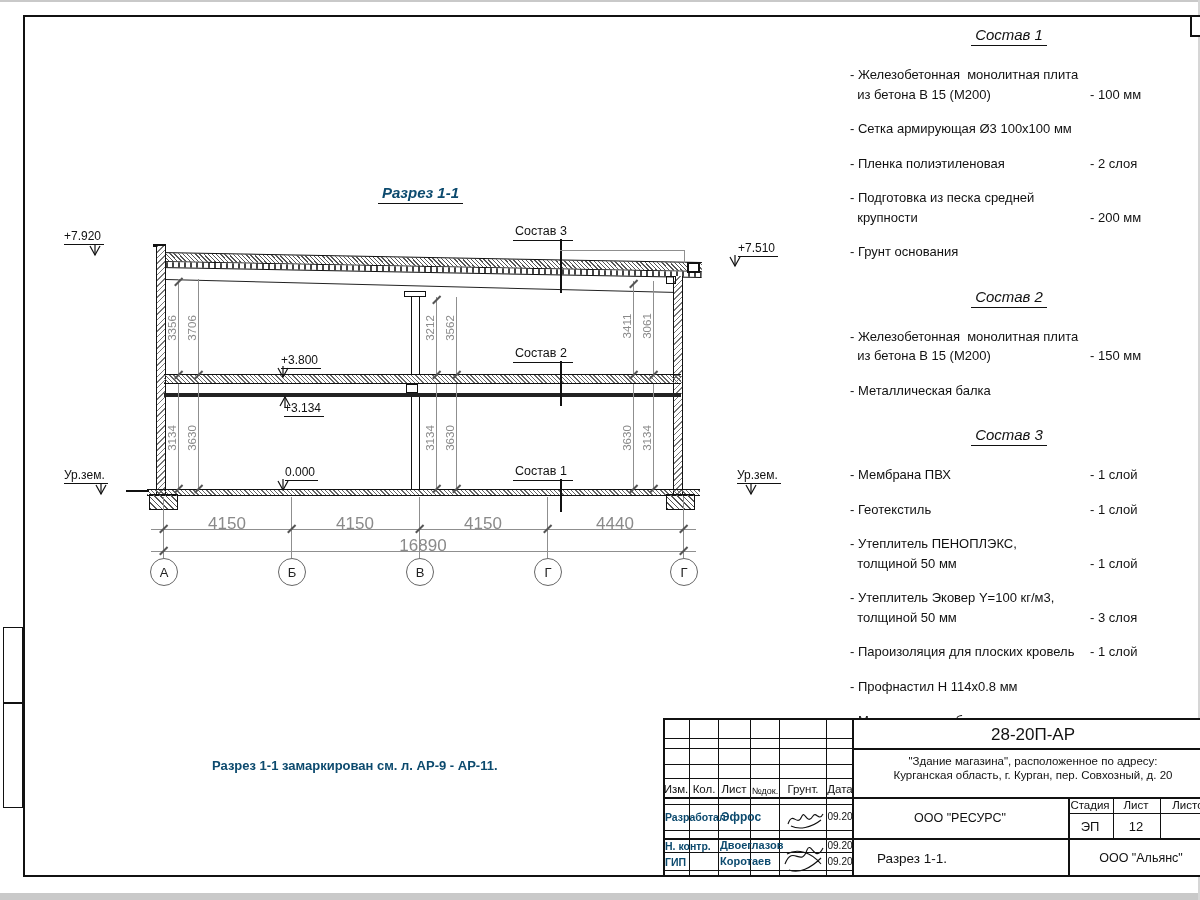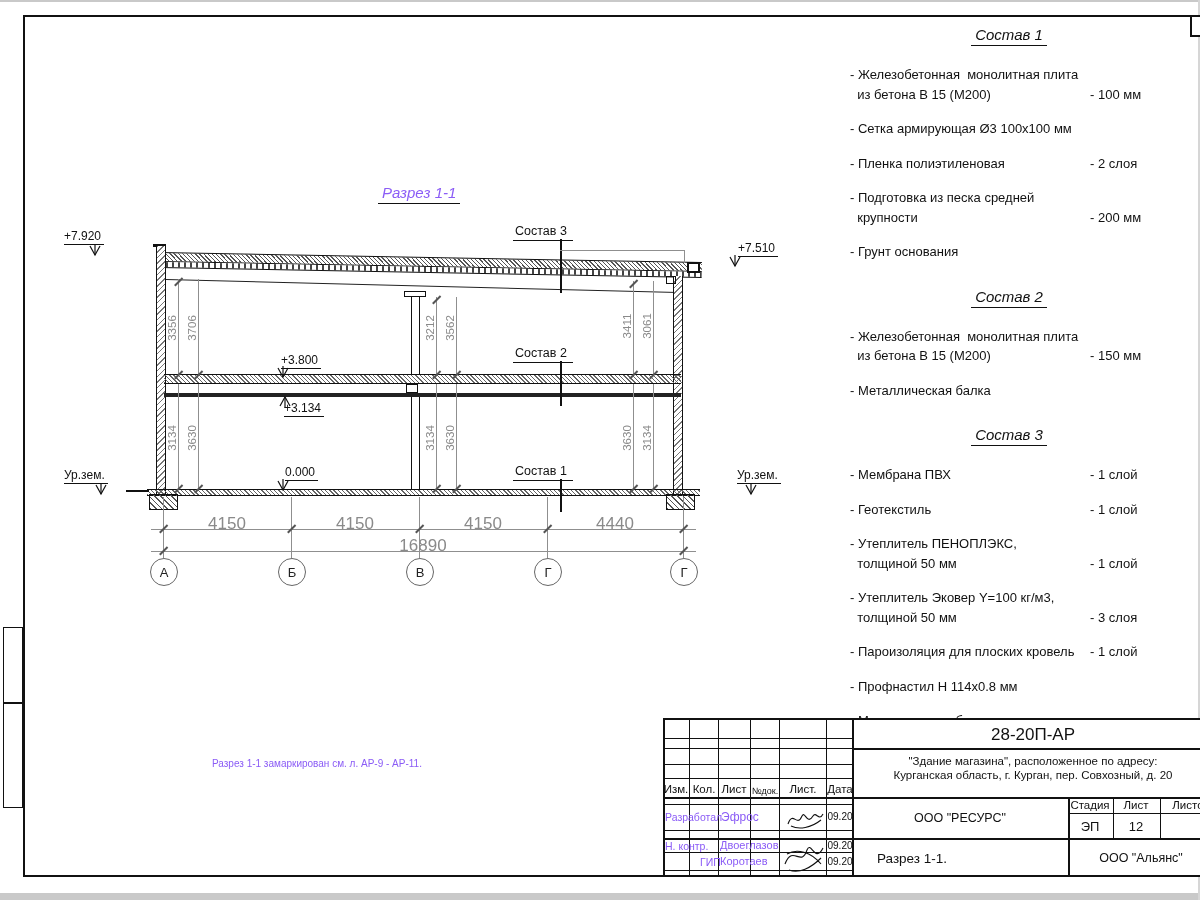--- a/index.html
+++ b/index.html
@@ -1,19 +1,19 @@
 <!DOCTYPE html>
 <html><head>
 <meta charset="utf-8">
 <style>
   html,body{margin:0;padding:0;background:#fff;}
   #sheet{position:relative;width:1200px;height:900px;background:#fff;overflow:hidden;
          font-family:"Liberation Sans",sans-serif;color:#111;}
   .abs{position:absolute;}
-  .t{position:absolute;white-space:nowrap;color:#8b5cf6;}
+  .t{position:absolute;white-space:nowrap;color:#0c4a6e;font-weight:bold;}
   .it{font-style:italic;}
   .gl{position:absolute;background:#8f8f8f;}      
   .bl{position:absolute;background:#111;}          
   .vd{position:absolute;width:70px;margin-left:-35px;text-align:center;
       transform:rotate(-90deg);font-size:11.5px;color:#8a8a8a;}
   .dimtxt{position:absolute;font-size:17px;color:#8a8a8a;transform:translateX(-50%);}
   .tk{position:absolute;width:11px;height:1.5px;background:#555;transform:rotate(-45deg);}
   .axc{position:absolute;width:26px;height:26px;border:1px solid #666;border-radius:50%;
        background:#fff;display:flex;align-items:center;justify-content:center;
        font-size:13px;color:#222;}
@@ -210,21 +210,21 @@
   <div class="axc" style="left:406px;top:558px;">
       <span>В</span>
     </div>
   <div class="axc" style="left:534px;top:558px;">
       <span>Г</span>
     </div>
   <div class="axc" style="left:670px;top:558px;">
       <span>Г</span>
     </div>
 
-  <div class="t" style="left:212px;top:758px;font-size:10px;">Разрез 1-1 замаркирован см. л. АР-9 - АР-11.</div>
+  <div class="t" style="left:212px;top:758px;font-size:13px;">Разрез 1-1 замаркирован см. л. АР-9 - АР-11.</div>
 
   <div id="comps">
     <div class="chead"><span>Состав 1</span></div>
     <div class="citem">
         <div class="cname">- Железобетонная  монолитная плита
   из бетона В 15 (М200)</div>
         <div class="cval">- 100 мм</div>
       </div>
     <div class="citem">
         <div class="cname">- Сетка армирующая Ø3 100х100 мм</div>
@@ -311,35 +311,35 @@
 
   <div class="tb-line" style="left:852px;top:748px;width:362px;height:1.5px;"></div>
   <div class="tb-line" style="left:663px;top:797px;width:551px;height:1.5px;"></div>
   <div class="tb-line" style="left:1068px;top:813px;width:146px;height:1px;"></div>
   <div class="tb-line" style="left:663px;top:838px;width:551px;height:1.5px;"></div>
 
   <div class="tbt" style="left:676px;top:783px;font-size:11.5px;">Изм.</div>
   <div class="tbt" style="left:704px;top:783px;font-size:11.5px;">Кол.</div>
   <div class="tbt" style="left:734px;top:783px;font-size:11.5px;">Лист</div>
   <div class="tbt" style="left:765px;top:786px;font-size:9px;">№док.</div>
-  <div class="tbt" style="left:803px;top:783px;font-size:11.5px;">Лист.</div>
+  <div class="tbt" style="left:803px;top:783px;font-size:11.5px;">Грунт.</div>
   <div class="tbt" style="left:840px;top:783px;font-size:11.5px;">Дата</div>
 
   <div class="t" style="left:665px;top:811px;font-size:10.5px;">Разработал</div>
   <div class="t" style="left:721px;top:810px;font-size:12px;">Эфрос</div>
   <svg class="abs" style="left:785px;top:806px;" width="40" height="24">
       <path d="M3,18 C8,4 12,22 17,10 C20,4 22,20 28,10 C31,5 34,16 38,8 M6,20 C14,24 26,22 36,14" fill="none" stroke="#111" stroke-width="1.1"></path>
     </svg>
   <div class="tbt" style="left:840px;top:811px;font-size:10px;">09.20</div>
 
   <div class="t" style="left:665px;top:840px;font-size:10.5px;">Н. контр.</div>
   <div class="t" style="left:720px;top:839px;font-size:11px;">Двоеглазов</div>
   <div class="tbt" style="left:840px;top:840px;font-size:10px;">09.20</div>
 
-  <div class="t" style="left:665px;top:856px;font-size:10.5px;padding-left:35px;">ГИП</div>
+  <div class="t" style="left:665px;top:856px;font-size:10.5px;">ГИП</div>
   <div class="t" style="left:720px;top:855px;font-size:11px;">Коротаев</div>
   <svg class="abs" style="left:781px;top:838px;" width="46" height="36">
       <path d="M4,26 C12,6 20,30 26,12 C30,2 34,26 42,10 M8,32 C18,36 30,30 40,20 M6,16 C16,10 30,14 40,26" fill="none" stroke="#111" stroke-width="1.1"></path>
     </svg>
   <div class="tbt" style="left:840px;top:856px;font-size:10px;">09.20</div>
 
   <div class="tbt" style="left:1033px;top:725px;font-size:17px;">28-20П-АР</div>
   <div class="tbt" style="left:1033px;top:755px;font-size:11.5px;">"Здание магазина", расположенное по адресу:</div>
   <div class="tbt" style="left:1033px;top:769px;font-size:11.5px;">Курганская область, г. Курган, пер. Совхозный, д. 20</div>
   <div class="tbt" style="left:960px;top:811px;font-size:12.5px;">ООО "РЕСУРС"</div>

